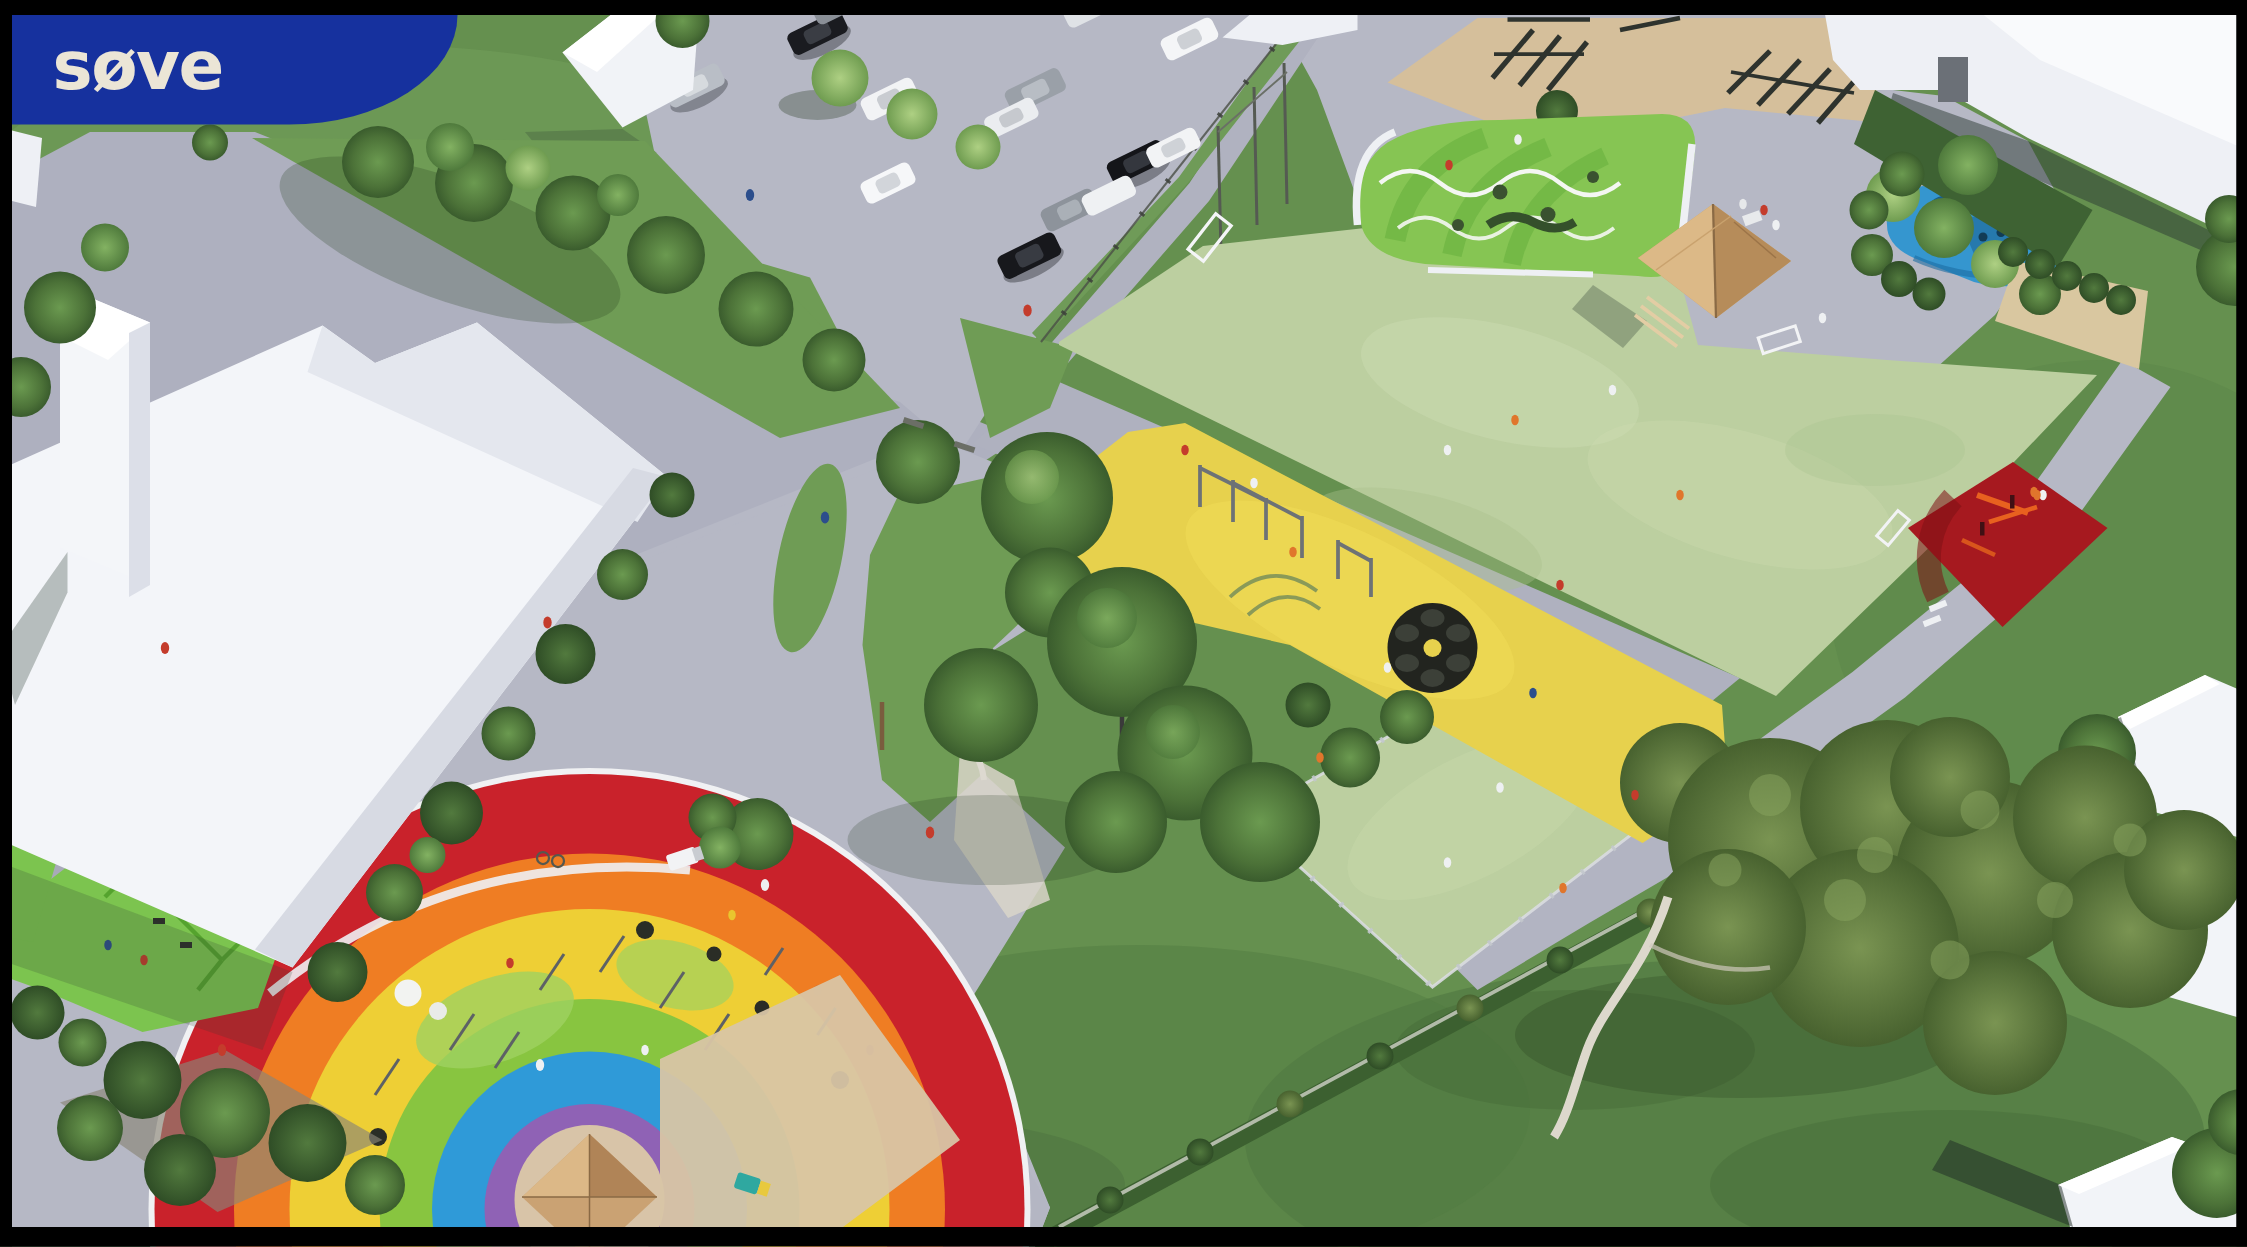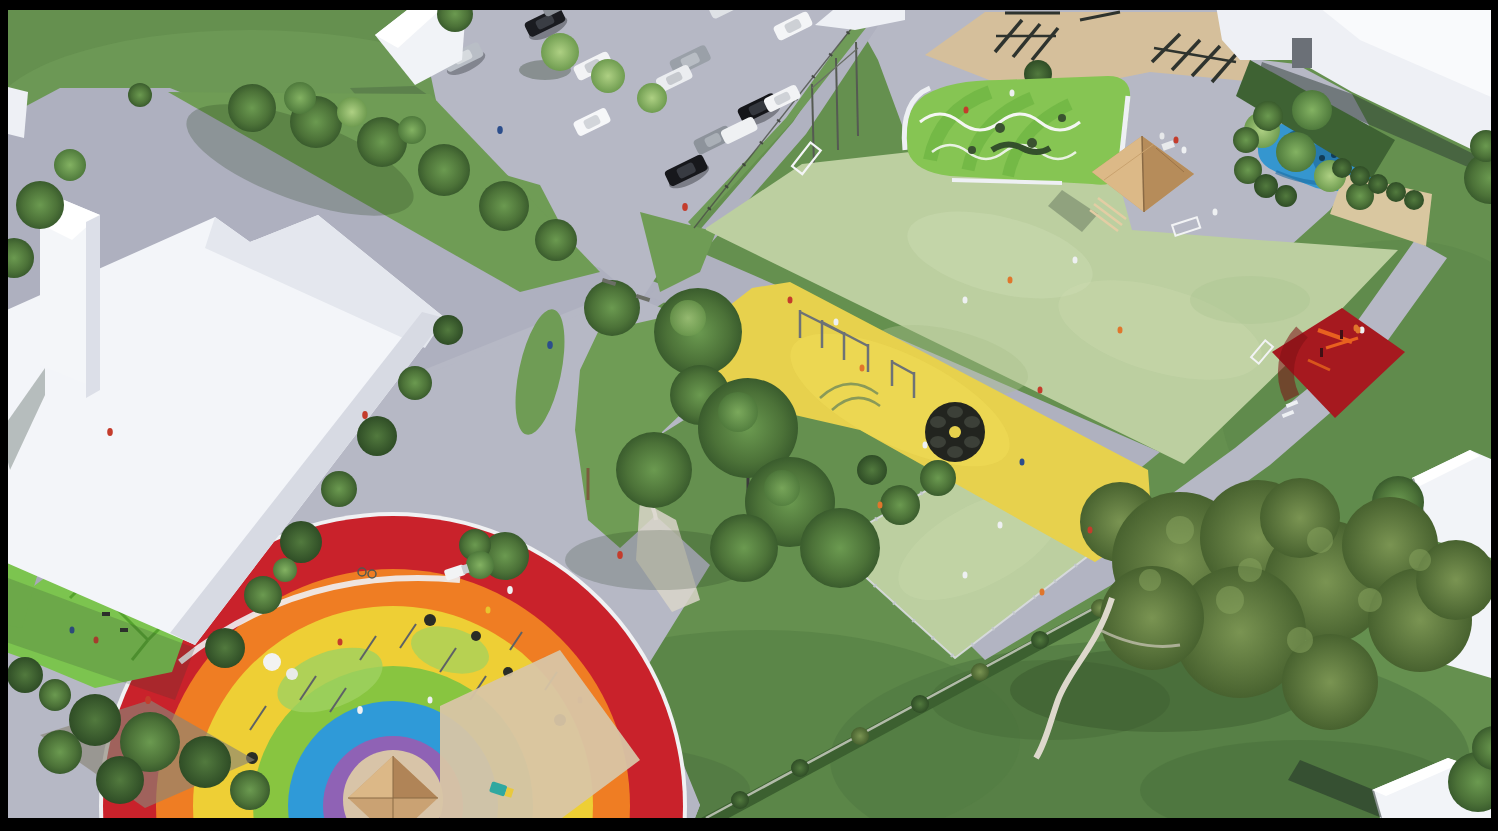--- a/index.html
+++ b/index.html
@@ -572,18 +572,21 @@
   </g>
 
   <g>
     <rect x="0" y="0" width="1498" height="10" fill="#000"></rect>
     <rect x="0" y="818" width="1498" height="13" fill="#000"></rect>
     <rect x="0" y="0" width="8" height="831" fill="#000"></rect>
     <rect x="1491" y="0" width="7" height="831" fill="#000"></rect>
   </g>
 </svg>
 
+<div class="brand-banner" style="background: rgb(22, 49, 158);">
+  <span class="brand-logo" style="color: rgb(235, 229, 214);">søve</span>
+</div>
 
 <div class="frame top"></div>
 <div class="frame bottom"></div>
 <div class="frame left"></div>
 <div class="frame right"></div>
 </div>
 
 </body></html>

